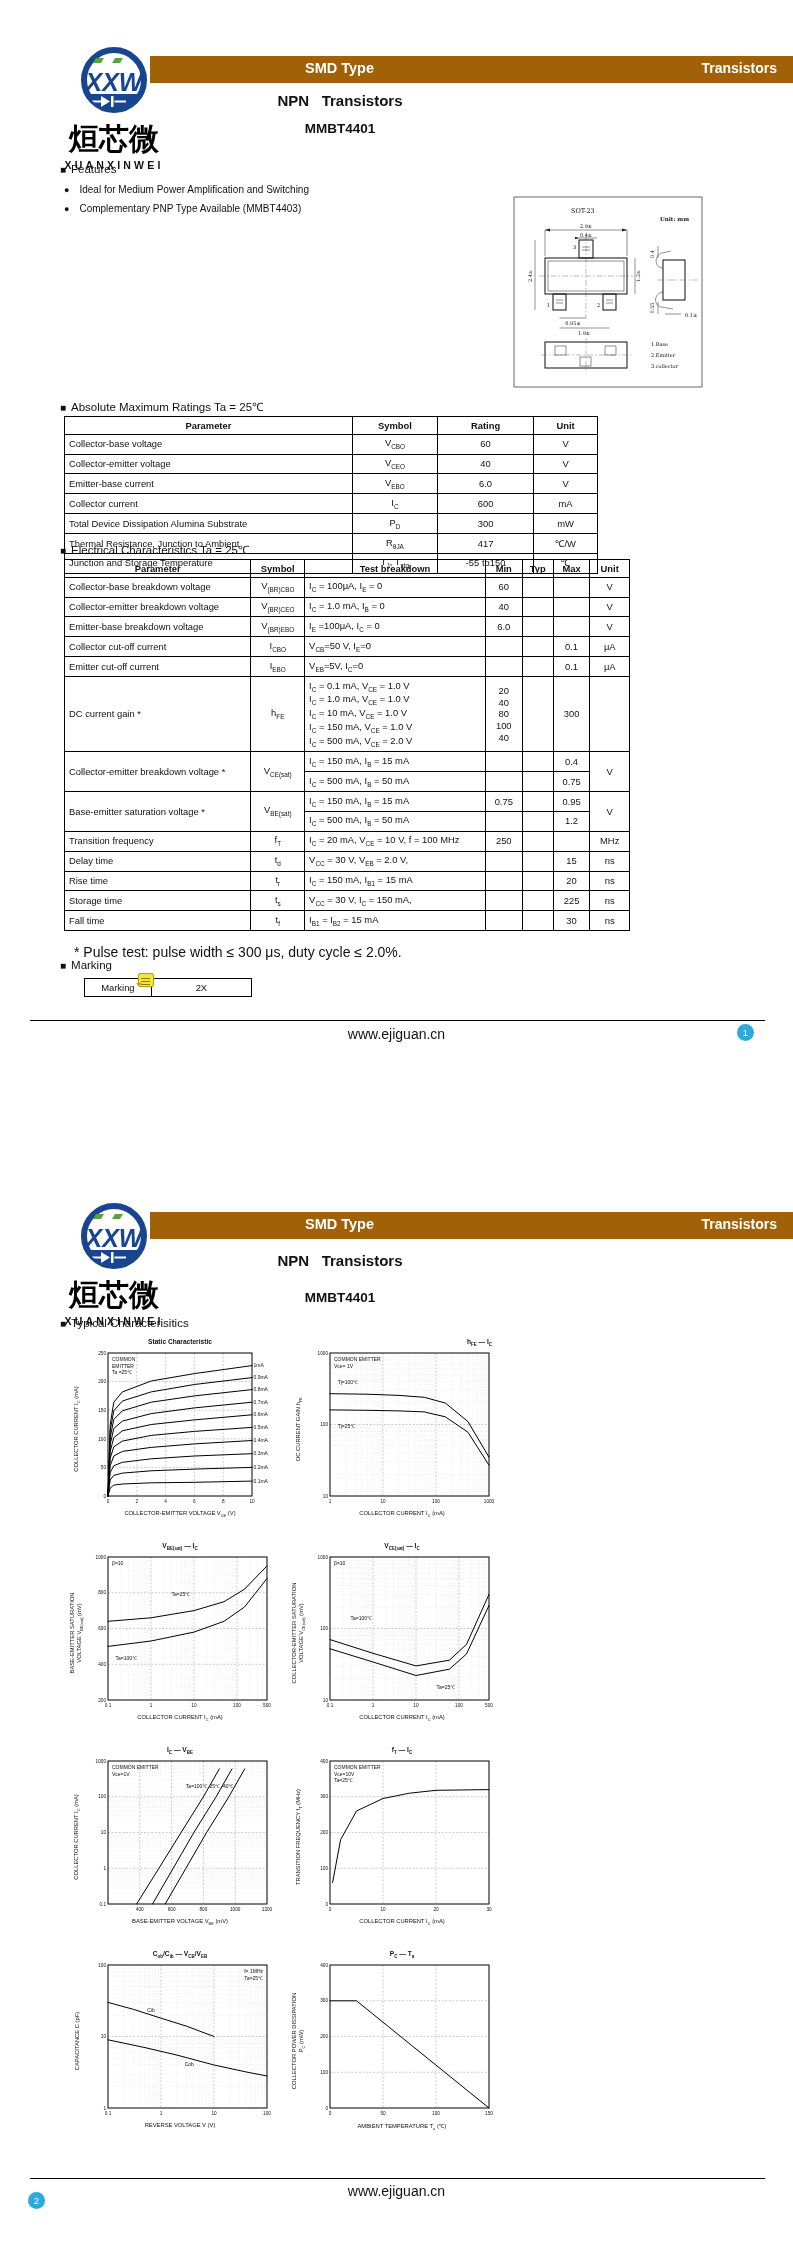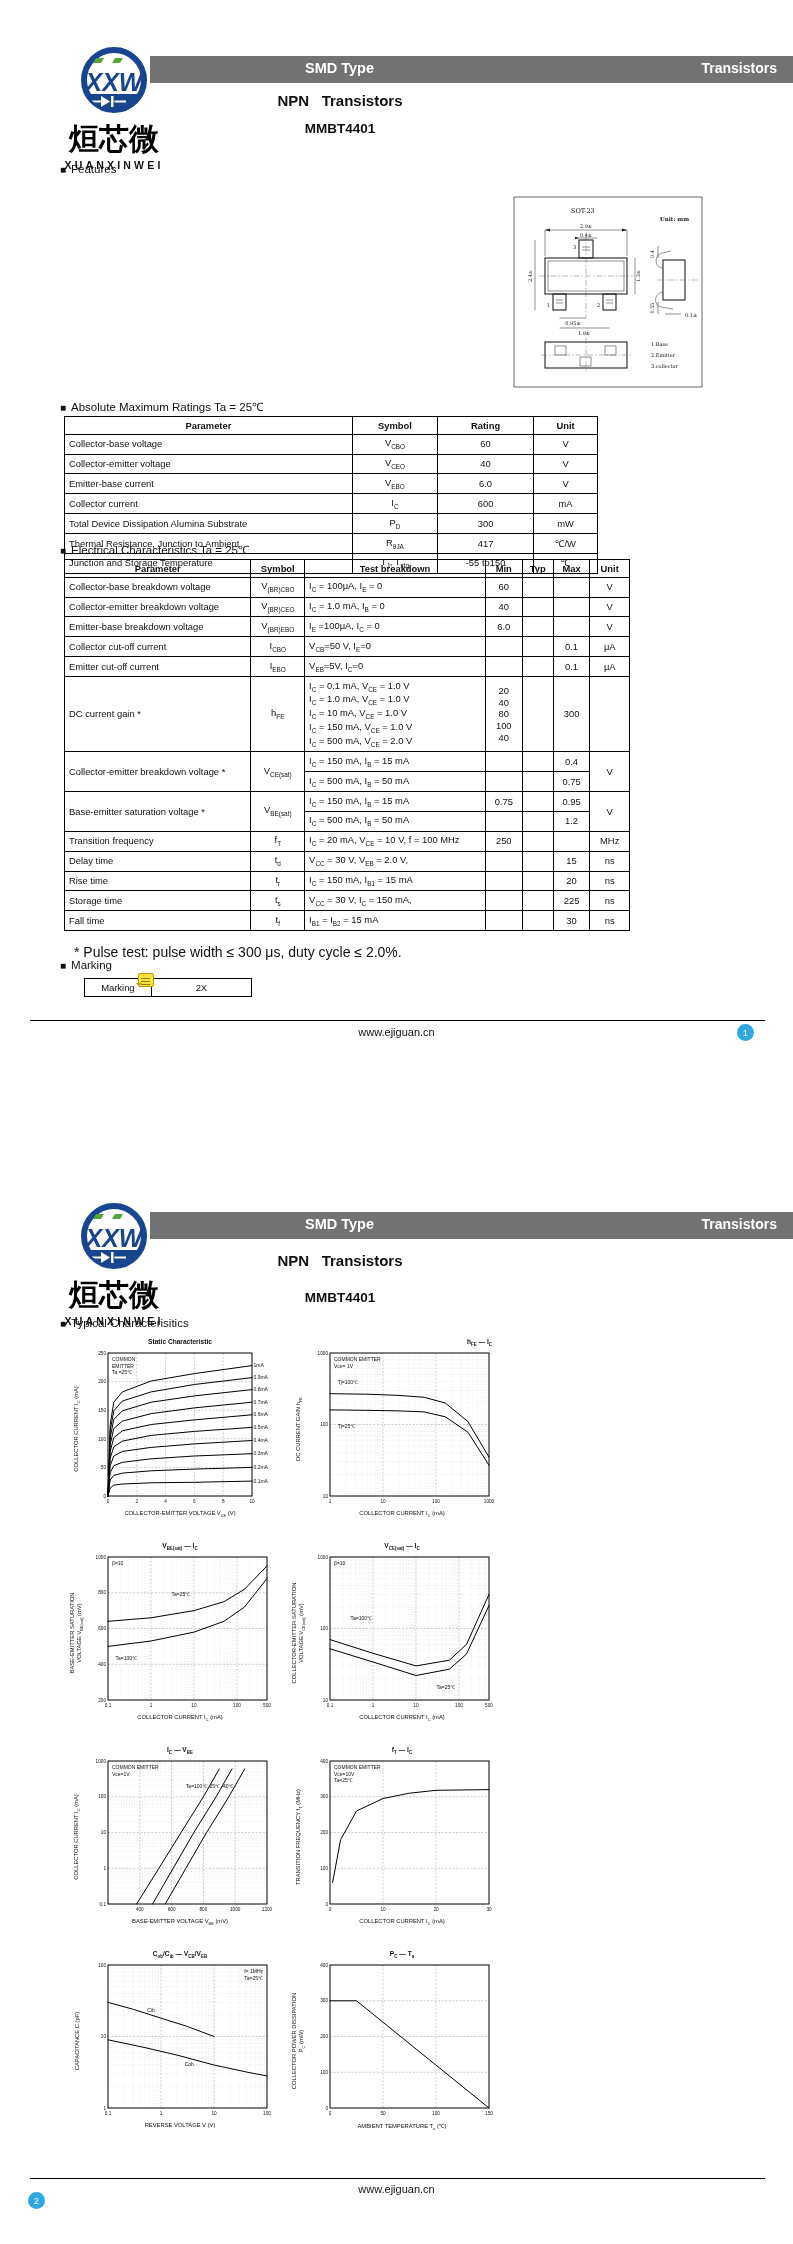--- a/index.html
+++ b/index.html
@@ -3,21 +3,21 @@
 <meta charset="utf-8">
 <style>
   html,body{margin:0;padding:0;background:#fff;}
   body{font-family:"Liberation Sans",sans-serif;color:#111;}
   .sheet{position:relative;width:793px;height:2244px;background:#fff;overflow:hidden;}
   .page{position:absolute;left:0;width:793px;}
   #p1{top:0;height:1150px;}
   #p2{top:1150px;height:1094px;}
   .abs{position:absolute;}
   
-  .banner{position:absolute;left:150px;width:643px;height:27px;background:#737373;}
+  .banner{position:absolute;left:150px;width:643px;height:27px;background:#a16207;}
   .banner .smd{position:absolute;left:155px;top:4px;color:#fff;font-size:14.5px;font-weight:bold;}
   .banner .trn{position:absolute;right:16px;top:4px;color:#fff;font-size:14px;font-weight:bold;text-align:center;}
   .doc-title{position:absolute;left:150px;width:380px;text-align:center;font-size:15px;font-weight:bold;white-space:pre;}
   .part-no{position:absolute;left:150px;width:380px;text-align:center;font-size:13.5px;font-weight:bold;}
   
   .sec-h{font-size:11.5px;color:#111;}
   .sec-h .sq{margin-right:5px;font-size:10px;}
   .feat{font-size:10px;margin-bottom:8px;}
   .feat .bullet{margin-right:10px;font-size:9px;}
   
@@ -27,21 +27,21 @@
   table.dt td.pl{text-align:left;}
   table.dt sub,.chart-title sub,.xlabel sub,.ylabel sub{font-size:0.68em;}
   .note{font-size:14px;}
   
   .marking-wrap{position:absolute;}
   .sticky{position:absolute;left:54px;top:-5px;width:14px;height:12px;background:#f6e63c;border:1px solid #b89f00;border-radius:2px;
           background-image:repeating-linear-gradient(#f6e63c 0 2px,#8a7a00 2px 3px);background-size:9px 100%;background-repeat:no-repeat;background-position:2px 2px;}
   .sticky:after{content:"";position:absolute;left:-3px;bottom:-3px;border:3px solid transparent;border-top-color:#b89f00;}
   
   .footer-line{position:absolute;left:30px;width:735px;border-top:1.5px solid #000;}
-  .footer-url{position:absolute;left:0;width:100%;text-align:center;font-size:11px;}
+  .footer-url{position:absolute;left:0;width:100%;text-align:center;font-size:14px;}
   .badge{position:absolute;width:17px;height:17px;border-radius:50%;background:#2fa8dd;color:#fff;font-size:9.5px;text-align:center;line-height:17px;}
   
   .charts-grid{position:absolute;display:grid;grid-template-columns:206px 206px;column-gap:16px;row-gap:5px;}
   .chart-cell{width:206px;height:199px;}
   .chart-title{font-size:6.6px;font-weight:bold;height:10px;margin-left:14px;}
   .chart-title.center{text-align:center;}
   .chart-title.right{text-align:right;margin-right:6px;}
   .chart-body{display:flex;}
   .ylabel-wrap{width:14px;height:162px;position:relative;flex:0 0 14px;}
   .ylabel{position:absolute;left:50%;top:50%;transform:translate(-50%,-50%) rotate(-90deg);width:158px;text-align:center;font-size:5.8px;line-height:1.15;}
@@ -94,20 +94,24 @@
     <div class="banner" style="top:56px;">
       <span class="smd">SMD Type</span>
       <span class="trn">Transistors</span>
     </div>
     <div class="doc-title" style="top:92px;">NPN   Transistors</div>
     <div class="part-no" style="top:121px;">MMBT4401</div>
 
     <div class="abs sec-h" style="left:60px;top:163px;">
       <span class="sq">■</span><span>Features</span>
     </div>
+    <div class="abs" style="left:64px;top:184px;width:400px;">
+        <div class="feat"><span class="bullet">●</span><span>Ideal for Medium Power Amplification and Switching</span></div>
+        <div class="feat"><span class="bullet">●</span><span>Complementary PNP Type Available (MMBT4403)</span></div>
+      </div>
 
     <svg class="pkg abs" style="left:513px;top:196px;" width="190" height="192" viewBox="0 0 190 192">
       <rect class="pbox" x="1" y="1" width="188" height="190"></rect>
       <text class="dt2" x="58" y="17">SOT-23</text>
       <text class="dt3" x="176" y="25" text-anchor="end">Unit: mm</text>
 
       <g>
         <line class="cl" x1="26" y1="80" x2="120" y2="80"></line>
         <line class="cl" x1="73" y1="38" x2="73" y2="122"></line>
         <rect class="ln" x="32" y="62" width="82" height="36"></rect>

